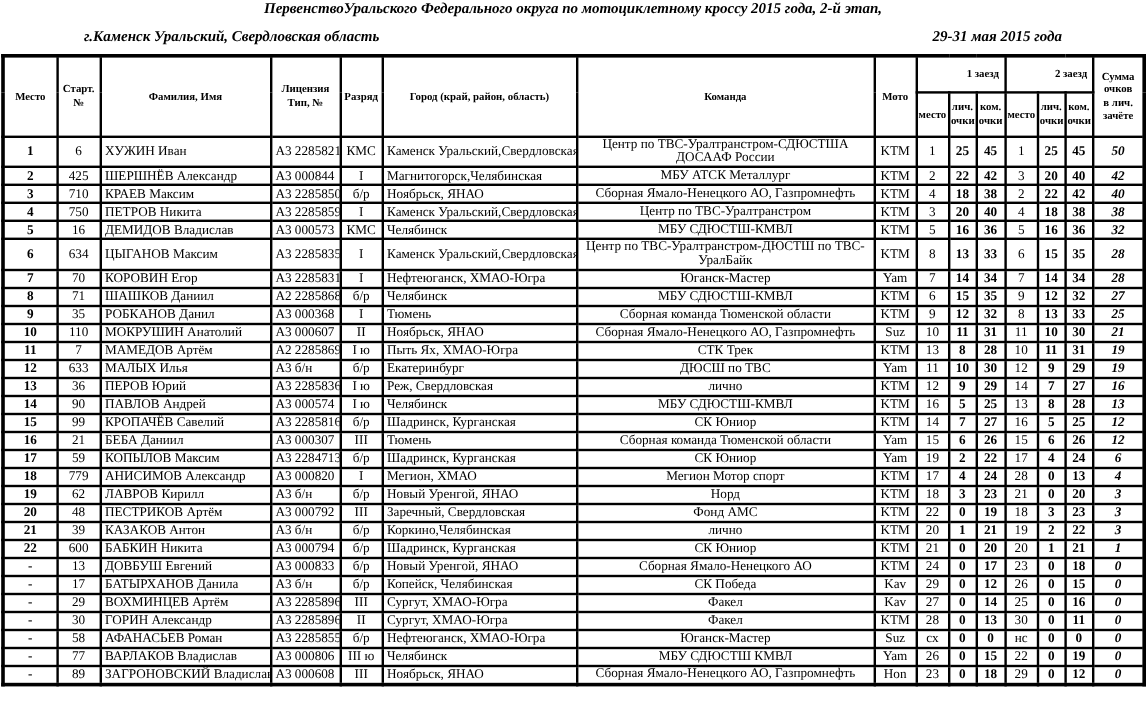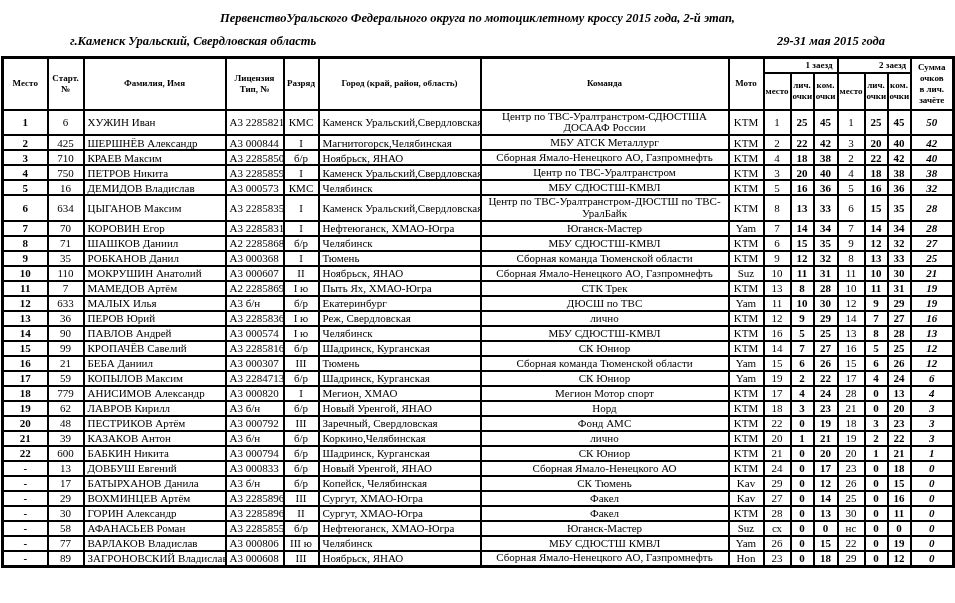--- a/index.html
+++ b/index.html
@@ -1,40 +1,40 @@
 <!DOCTYPE html>
 <html><head>
 <meta charset="utf-8">
 <style>
   html,body { margin:0; padding:0; background:#fff; }
   .page {
     width:955px; height:603px; background:#ffffff; color:#000;
     font-family:"Liberation Serif","DejaVu Serif",serif;
     overflow:hidden; position:relative; box-sizing:border-box;
   }
-  .doc-header { padding-top:11px; }
+  .doc-header { padding-top:0; }
   .h-line1 { text-align:center; font-weight:bold; font-style:italic; font-size:12.5px; }
   .h-line2 {
     display:flex; justify-content:space-between; padding:0 70px;
     font-weight:bold; font-style:italic; font-size:12.5px; margin-top:8px;
   }
   .h-title  { text-align:center; font-weight:bold; font-size:13.5px; margin-top:6px; letter-spacing:0.4px; }
   .h-subtitle { text-align:center; font-weight:bold; font-style:italic; font-size:12.5px; margin-top:4px; }
 
   table.results {
     border-collapse:collapse; table-layout:fixed;
     width:953px; margin:7px 0 0 1px;
     border:3px solid #000;
   }
   .results th, .results td { border:2px solid #000; box-sizing:border-box; }
   .results th {
     font-size:9px; font-weight:bold; text-align:center; vertical-align:middle;
     padding:0 1px; white-space:pre-line; line-height:1.2;
   }
-  tr.hgroup th.group { height:15px;padding-left:38px; }
+  tr.hgroup th.group { height:30px;padding-left:38px; }
   tr.hsub th { height:37px; }
   .results td {
     font-size:11px; line-height:1.12; padding:0 2px; height:15px;
     text-align:center; vertical-align:middle;
   }
   .results td.c2, .results td.c3, .results td.c5 {
     text-align:left; white-space:nowrap; overflow:hidden; padding-left:3px;
   }
   .results td.c0 { font-weight:bold; }
   .results td.c6 { line-height:1.08; padding:0 3px; }
@@ -495,21 +495,21 @@
           <td class="c13">18</td>
           <td class="c14">0</td>
         </tr>
         <tr>
           <td class="c0">-</td>
           <td class="c1">17</td>
           <td class="c2">БАТЫРХАНОВ Данила</td>
           <td class="c3">А3 б/н</td>
           <td class="c4">б/р</td>
           <td class="c5">Копейск, Челябинская</td>
-          <td class="c6">СК Тюмень</td>
+          <td class="c6">СК Победа</td>
           <td class="c7">Kav</td>
           <td class="c8">29</td>
           <td class="c9">0</td>
           <td class="c10">12</td>
           <td class="c11">26</td>
           <td class="c12">0</td>
           <td class="c13">15</td>
           <td class="c14">0</td>
         </tr>
         <tr>

